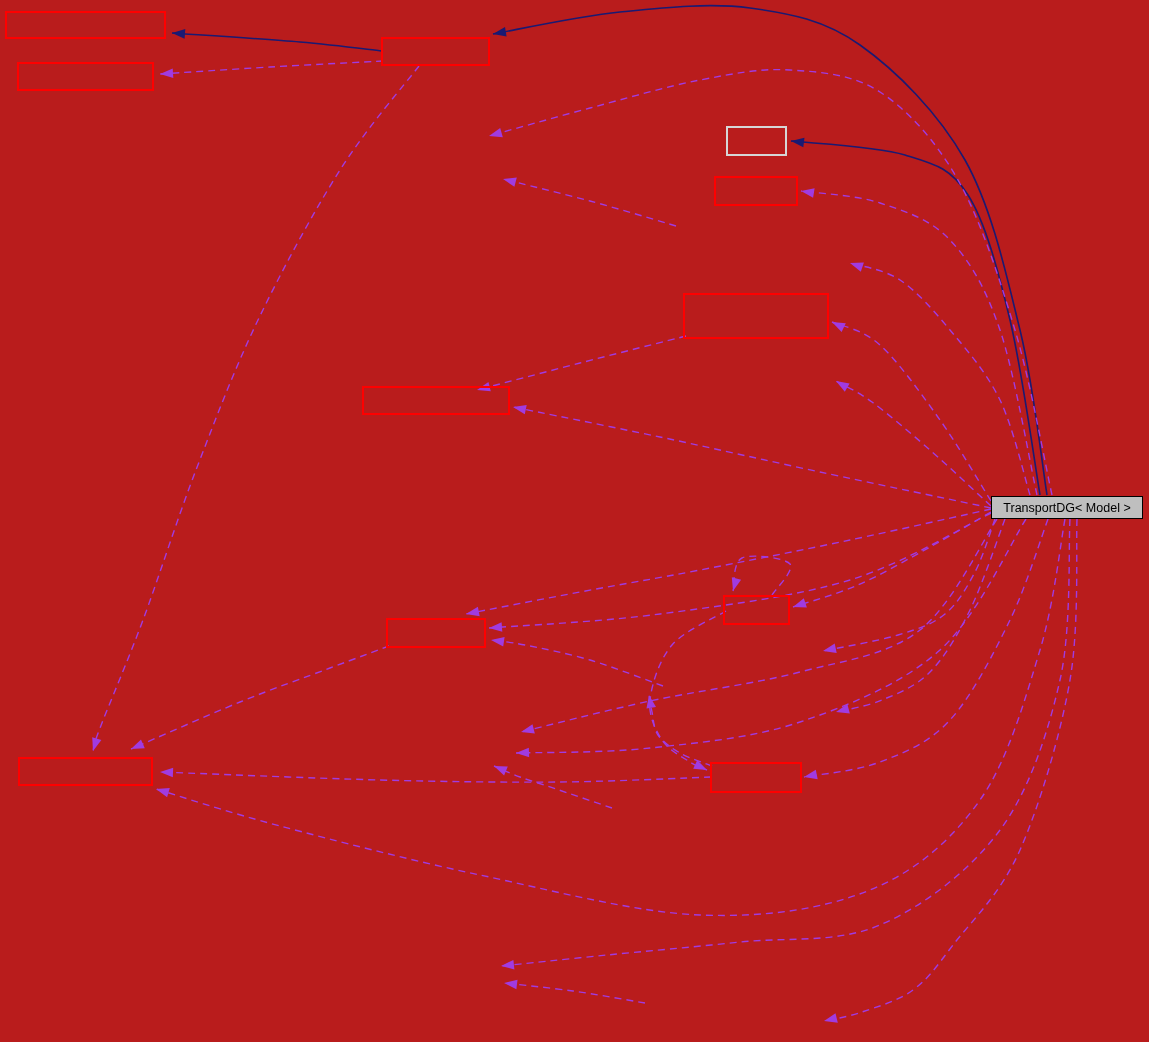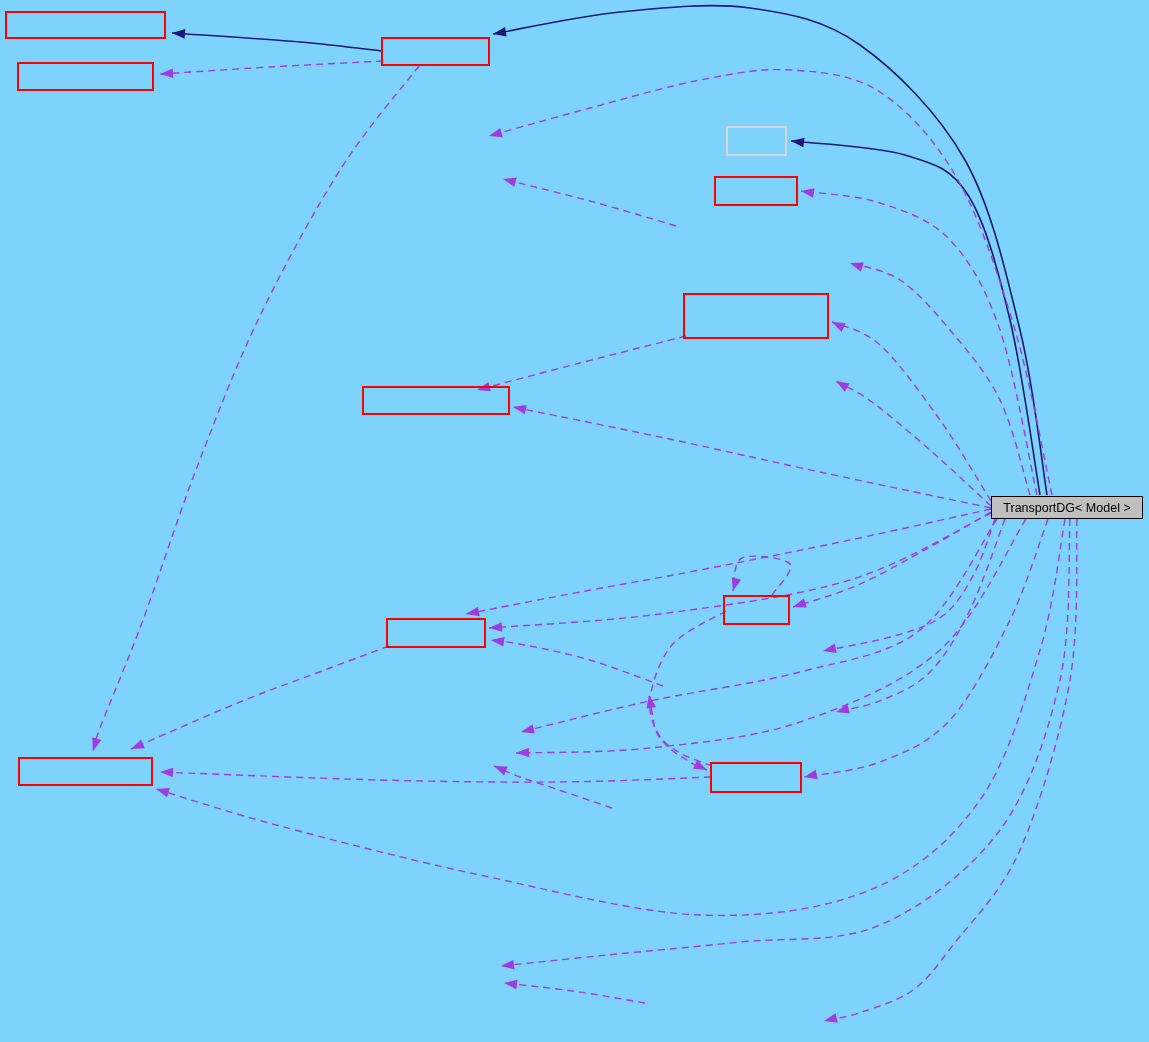--- a/index.html
+++ b/index.html
@@ -15,21 +15,21 @@
     box-sizing:border-box;
     cursor:pointer;
   }
   svg{position:absolute;left:0;top:0;}
   .edge{fill:none;}
   .node-rect{fill:none;cursor:pointer;}
 </style>
 </head>
 <body>
 
-<div class="stage" id="stage" style="width: 1149px; height: 1042px; background: #7dd3fc;">
+<div class="stage" id="stage" style="width: 1149px; height: 1042px; background: #b91c1c;">
   <svg id="graph" xmlns="http://www.w3.org/2000/svg" width="1149" height="1042" viewBox="0 0 1149 1042">
       <path d="M382,51C368.3,49.5 335.0,45.0 300,42C265.0,39.0 193.3,34.5 172,33" class="edge" stroke="#1a1a73" stroke-width="1.6"></path>
       <polygon points="172,33 184.6,38.7 185.3,29.1" fill="#1a1a73"></polygon>
       <path d="M1047,495C1042.5,467.5 1033.7,385.8 1020,330C1006.3,274.2 991.7,207.5 965,160C938.3,112.5 895.8,70.3 860,45C824.2,19.7 790.0,13.5 750,8C710.0,2.5 662.8,7.7 620,12C577.2,16.3 514.2,30.3 493,34" class="edge" stroke="#1a1a73" stroke-width="1.6"></path>
       <polygon points="493,34 506.6,36.5 505.0,27.1" fill="#1a1a73"></polygon>
       <path d="M1040,495C1035.0,465.8 1022.0,370.0 1010,320C998.0,270.0 985.5,222.5 968,195C950.5,167.5 934.5,164.0 905,155C875.5,146.0 810.0,143.3 791,141" class="edge" stroke="#1a1a73" stroke-width="1.6"></path>
       <polygon points="791,141 803.3,147.3 804.5,137.8" fill="#1a1a73"></polygon>
       <path d="M383,61C364.2,62.0 307.2,64.8 270,67C232.8,69.2 178.3,72.8 160,74" class="edge" stroke="#a03be0" stroke-width="1.4" stroke-dasharray="7,5"></path>
       <polygon points="160,74 173.3,78.0 172.7,68.4" fill="#a03be0"></polygon>
       <path d="M419,66C405.8,83.3 366.8,127.7 340,170C313.2,212.3 282.0,270.0 258,320C234.0,370.0 215.2,420.0 196,470C176.8,520.0 159.0,577.0 143,620C127.0,663.0 108.3,706.2 100,728C91.7,749.8 94.2,747.2 93,751" class="edge" stroke="#a03be0" stroke-width="1.4" stroke-dasharray="7,5"></path>

